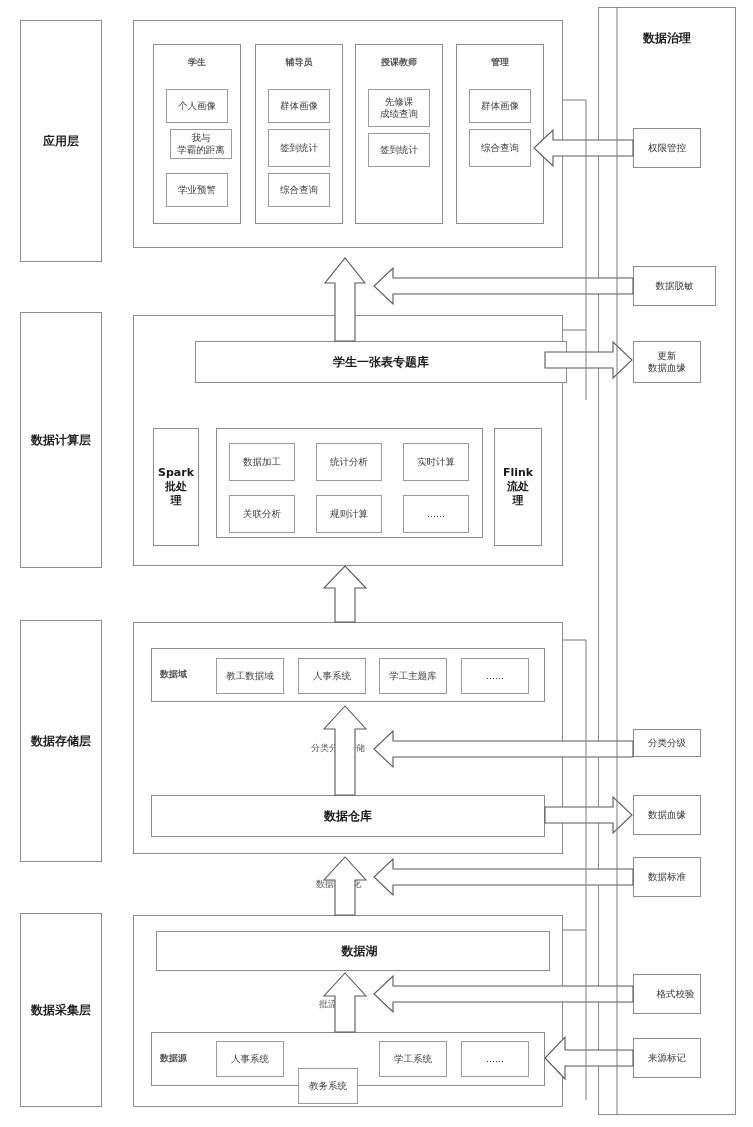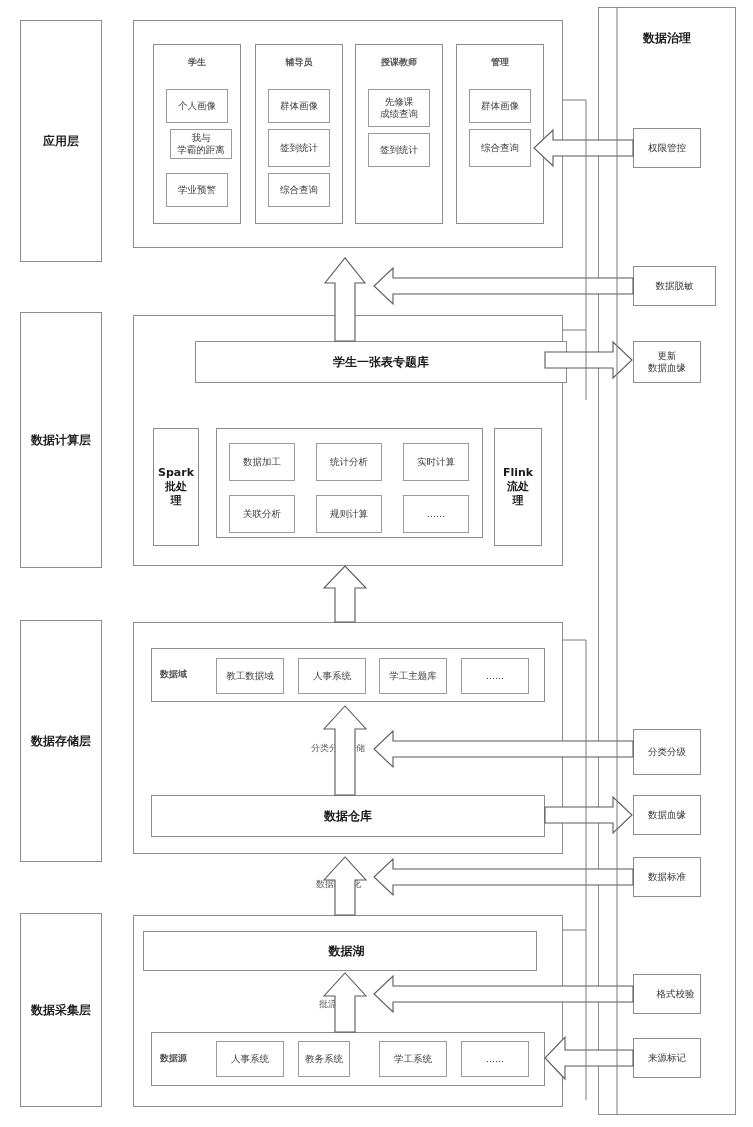--- a/index.html
+++ b/index.html
@@ -85,37 +85,37 @@
   <div class="annot strong" style="left:160px;top:668px;">数据域</div>
   <div class="leafbox" style="left:216px;top:658px;width:68px;height:36px;">教工数据域</div>
   <div class="leafbox" style="left:298px;top:658px;width:68px;height:36px;">人事系统</div>
   <div class="leafbox" style="left:379px;top:658px;width:68px;height:36px;">学工主题库</div>
   <div class="leafbox" style="left:461px;top:658px;width:68px;height:36px;">......</div>
 
   <div class="bx ctr strong" style="left:151px;top:795px;width:394px;height:42px;">数据仓库</div>
 
   <div class="bx" style="left:133px;top:915px;width:430px;height:192px;"></div>
 
-  <div class="bx ctr strong" style="left:143px;top:931px;width:394px;height:40px;padding-left:13px;">数据湖</div>
+  <div class="bx ctr strong" style="left:156px;top:931px;width:394px;height:40px;padding-left:13px;">数据湖</div>
 
   <div class="bx" style="left:151px;top:1032px;width:394px;height:54px;"></div>
   <div class="annot strong" style="left:160px;top:1052px;">数据源</div>
   <div class="leafbox" style="left:216px;top:1041px;width:68px;height:36px;">人事系统</div>
-  <div class="leafbox" style="left:298px;top:1041px;width:52px;height:36px;">教务系统</div>
+  <div class="leafbox" style="left:298px;top:1068px;width:60px;height:36px;">教务系统</div>
   <div class="leafbox" style="left:379px;top:1041px;width:68px;height:36px;">学工系统</div>
   <div class="leafbox" style="left:461px;top:1041px;width:68px;height:36px;">......</div>
 
   <div class="bx" style="left:598px;top:7px;width:138px;height:1108px;"></div>
   <div class="annot" style="left:598px;top:30px;width:138px;text-align:center;font-weight:bold;font-size:12px;color:#1a1a1a;">数据治理</div>
 
   <div class="gov-item" style="left:633px;top:128px;width:68px;height:40px;">权限管控</div>
   <div class="gov-item" style="left:633px;top:266px;width:83px;height:40px;">数据脱敏</div>
   <div class="gov-item" style="left:633px;top:341px;width:68px;height:42px;white-space:pre-line;">更新
 数据血缘</div>
-  <div class="gov-item" style="left:633px;top:729px;width:68px;height:46px;">分类分级</div>
+  <div class="gov-item" style="left:633px;top:729px;width:68px;height:28px;">分类分级</div>
   <div class="gov-item" style="left:633px;top:795px;width:68px;height:40px;">数据血缘</div>
   <div class="gov-item" style="left:633px;top:857px;width:68px;height:40px;">数据标准</div>
   <div class="gov-item" style="left:633px;top:974px;width:68px;height:40px;padding-left:17px;">格式校验</div>
   <div class="gov-item" style="left:633px;top:1038px;width:68px;height:40px;">来源标记</div>
 
   <div class="annot" style="left:311px;top:742px;">分类分级存储</div>
   <div class="annot" style="left:316px;top:878px;">数据标准化</div>
   <div class="annot" style="left:319px;top:998px;">批流一体</div>
 
   <svg class="ov" viewBox="0 0 753 1127">

